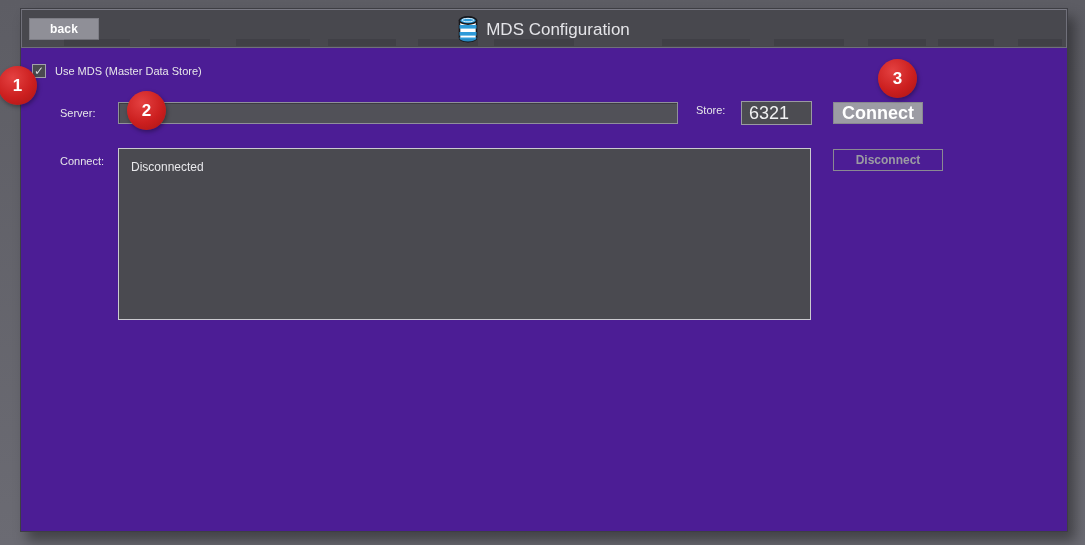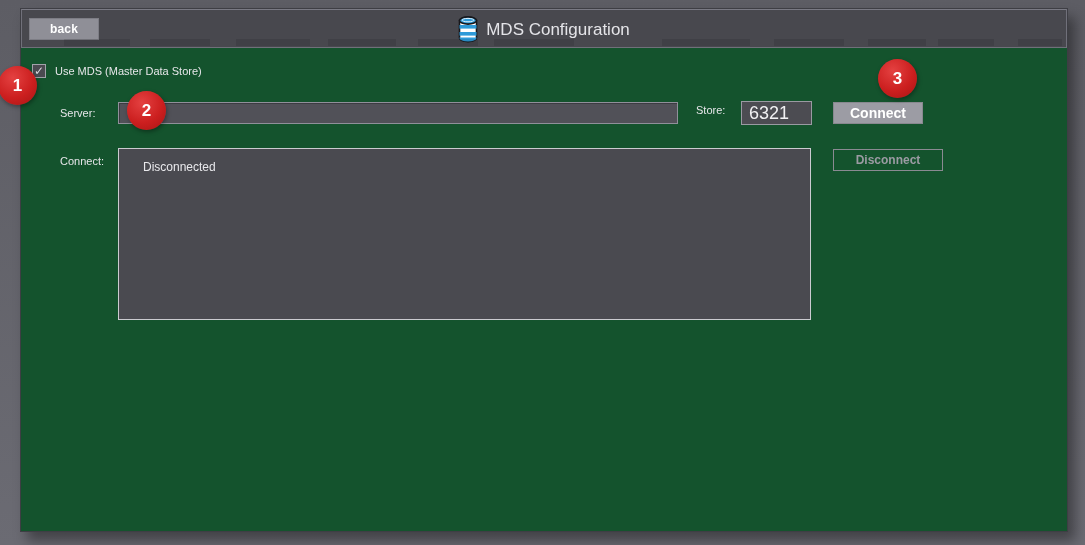--- a/index.html
+++ b/index.html
@@ -4,21 +4,21 @@
 <style>
   * { margin:0; padding:0; box-sizing:border-box; }
   html,body { width:1085px; height:545px; overflow:hidden; }
   body {
     font-family:"Liberation Sans","DejaVu Sans",sans-serif;
     background:linear-gradient(180deg,#5d5d64 0%,#6b6b73 100%);
     position:relative;
   }
   .panel {
     position:absolute; left:20px; top:8px; width:1048px; height:524px;
-    background:#14532d;
+    background:#4c1d95;
     border:1px solid #3e3e44;
     box-shadow:7px 9px 12px rgba(0,0,0,0.38);
   }
   
   .header {
     position:absolute; left:0; top:0; width:100%; height:39px;
     background:#48484e;
     border:1px solid #70707a;
     border-top-color:#7a7a84;
   }
@@ -65,29 +65,29 @@
   .port-input {
     position:absolute; left:720px; top:92px; width:71px; height:24px;
     background:#4c4c52; border:1px solid #9a9aa2;
     color:#f0f0f2; font-size:18px; padding:0 7px;
     font-family:"Liberation Sans","DejaVu Sans",sans-serif;
     outline:none;
   }
   .connect-btn {
     position:absolute; left:812px; top:93px; width:90px; height:22px;
     background:#9c9ca4; border:1px solid #88888f;
-    color:#ffffff; font-weight:bold; font-size:14px;
+    color:#ffffff; font-weight:bold; font-size:18px;
     display:flex; align-items:center; justify-content:center;
     cursor:pointer;
   }
   .status-label { position:absolute; left:39px; top:146px; }
   .status-box {
     position:absolute; left:97px; top:139px; width:693px; height:172px;
     background:#4a4a50; border:1px solid #cbcbd0;
-    color:#e8e8eb; font-size:12px; padding:11px 24px;
+    color:#e8e8eb; font-size:12px; padding:11px 12px;
   }
   .disconnect-btn {
     position:absolute; left:812px; top:140px; width:110px; height:22px;
     background:transparent; border:1px solid #8a8a92;
     color:#9b9ba3; font-weight:bold; font-size:12px;
     display:flex; align-items:center; justify-content:center;
     cursor:pointer;
   }
   
   .badge {

